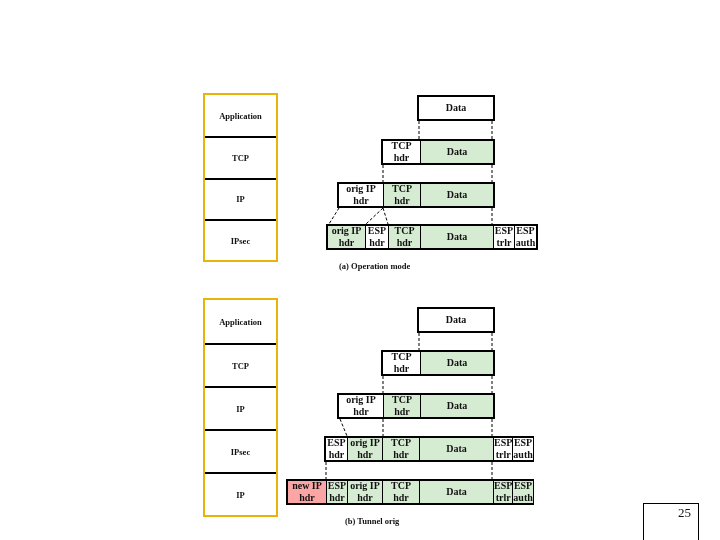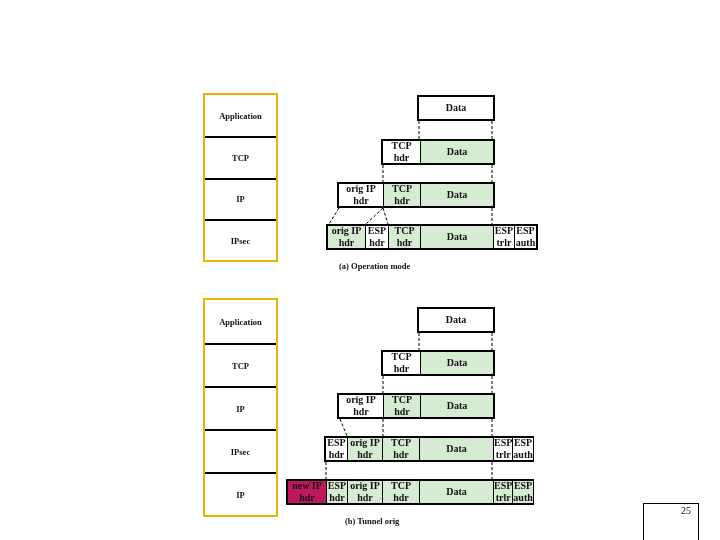--- a/index.html
+++ b/index.html
@@ -34,21 +34,21 @@
   .caption{
     position:absolute;font-size:8.5px;font-weight:bold;color:#111;
     font-family:"Liberation Serif",serif;white-space:nowrap;
   }
   #connector-layer{position:absolute;left:0;top:0;pointer-events:none;}
   .page-number-box{
     position:absolute;left:643px;top:503px;width:56px;height:45px;
     border:1px solid #000;box-sizing:border-box;background:#fff;
   }
   .page-number{
-    position:absolute;right:7px;top:1px;font-size:10px;color:#111;
+    position:absolute;right:7px;top:1px;font-size:13px;color:#111;
     font-family:"Liberation Serif",serif;
   }
 </style>
 </head>
 <body>
 
 <div class="slide">
   <svg id="connector-layer" width="720" height="540">
       <line x1="419" y1="121" x2="419" y2="139" stroke="#000000" stroke-width="1" stroke-dasharray="3 2"></line>
       <line x1="492" y1="121" x2="492" y2="139" stroke="#000000" stroke-width="1" stroke-dasharray="3 2"></line>
@@ -133,21 +133,21 @@
 hdr</div>
         <div class="pcell" style="flex: 0 0 37px; background: rgb(214, 236, 210);">TCP
 hdr</div>
         <div class="pcell" style="flex: 0 0 74px; background: rgb(214, 236, 210);">Data</div>
         <div class="pcell" style="flex: 0 0 19px; background: rgb(255, 255, 255);">ESP
 trlr</div>
         <div class="pcell" style="flex: 0 0 20px; background: rgb(255, 255, 255);">ESP
 auth</div>
       </div>
       <div class="prow" style="left: 286px; top: 479px; width: 248px; height: 26px;">
-        <div class="pcell" style="flex: 0 0 38px; background: #be185d;">new IP
+        <div class="pcell" style="flex: 0 0 38px; background: #fca5a5;">new IP
 hdr</div>
         <div class="pcell" style="flex: 0 0 21px; background: rgb(214, 236, 210);">ESP
 hdr</div>
         <div class="pcell" style="flex: 0 0 35px; background: rgb(214, 236, 210);">orig IP
 hdr</div>
         <div class="pcell" style="flex: 0 0 37px; background: rgb(214, 236, 210);">TCP
 hdr</div>
         <div class="pcell" style="flex: 0 0 74px; background: rgb(214, 236, 210);">Data</div>
         <div class="pcell" style="flex: 0 0 19px; background: rgb(214, 236, 210);">ESP
 trlr</div>

